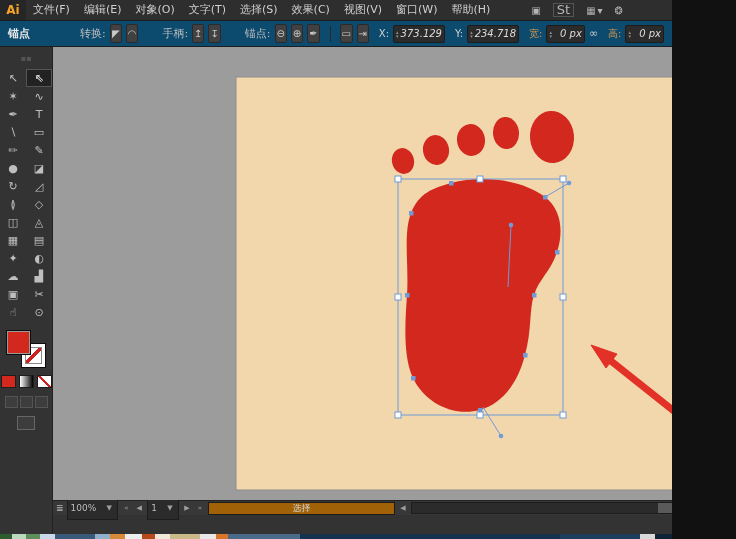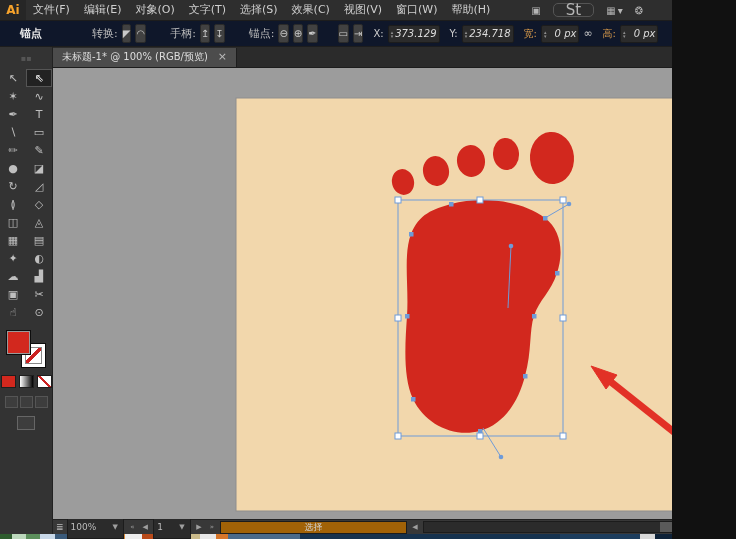--- a/index.html
+++ b/index.html
@@ -3,23 +3,23 @@
 <meta charset="utf-8">
 <style>
   html,body{margin:0;padding:0;background:#111;}
   .app{position:relative;width:672px;height:539px;background:#333;font-family:"DejaVu Sans","Liberation Sans",sans-serif;font-size:11px;color:#c8c8c8;overflow:hidden;user-select:none;}
   
   .menubar{height:20px;background:#2e2e2e;border-bottom:1px solid #1d1d1d;display:flex;align-items:center;}
   .logo{width:26px;height:20px;color:#f7a32b;font-weight:bold;font-size:12px;text-align:center;line-height:20px;background:#262626;}
   .mi{padding:0 7px;line-height:20px;font-size:11px;color:#cfcfcf;cursor:default;}
   .mb-right{display:flex;align-items:center;gap:12px;margin-left:34px;color:#b5b5b5;font-size:10px;}
   .mb-ic{display:flex;align-items:center;gap:2px;}
-  .st-btn{border:1px solid #555;padding:0 12px;border-radius:5px;line-height:12px;font-size:15px;}
-  
-  .controlbar{height:25px;background:#0f172a;border-bottom:1px solid #1d1d1d;display:flex;align-items:center;padding:0 20px;gap:4px;white-space:nowrap;}
+  .st-btn{border:1px solid #555;padding:0 3px;border-radius:0;line-height:12px;font-size:13px;}
+  
+  .controlbar{height:25px;background:#0c4a6e;border-bottom:1px solid #1d1d1d;display:flex;align-items:center;padding:0 8px;gap:4px;white-space:nowrap;}
   .cb-title{font-weight:bold;color:#e8e8e8;margin-right:26px;}
   .cb-lbl{color:#bdbdbd;margin-left:20px;}
   .cb-btn{width:17px;height:17px;border:1px solid #2a2a2a;background:#414141;color:#c9c9c9;display:inline-flex;align-items:center;justify-content:center;font-size:10px;border-radius:2px;}
   .cb-sep{width:1px;height:16px;background:#2a2a2a;margin:0 6px;}
   .field{display:inline-flex;align-items:center;background:#2b2b2b;border:1px solid #1c1c1c;height:16px;border-radius:2px;padding:0 2px;gap:2px;font-style:italic;}
   .spin{display:flex;flex-direction:column;font-size:5px;line-height:4px;color:#8f8f8f;}
   .fval{font-size:10px;color:#dcdcdc;min-width:40px;text-align:right;}
   .fval.small{min-width:28px;}
   .flbl{color:#d89a4a;font-size:10px;margin-left:6px;}
   .xy{color:#cfcfcf;font-size:10px;margin-left:6px;}
@@ -42,21 +42,21 @@
   .screen-btn{margin-top:8px;width:16px;height:12px;border:1px solid #666;background:#3d3d3d;}
   
   .doc{display:flex;flex-direction:column;width:681px;}
   .tabbar{height:20px;background:#2b2b2b;display:flex;align-items:flex-end;border-bottom:1px solid #1d1d1d;}
   .tab{height:19px;background:#4c4c4c;color:#ddd;display:flex;align-items:center;gap:10px;padding:0 9px;font-size:10px;border-right:1px solid #1d1d1d;}
   .tab-close{color:#bbb;font-size:11px;line-height:10px;}
   .canvas{position:relative;width:681px;height:453px;background:#9c9c9c;overflow:hidden;}
   .canvas svg{position:absolute;left:0;top:0;}
   
   .statusbar{height:14px;background:#383838;border-top:1px solid #222;display:flex;align-items:center;font-size:9px;gap:3px;padding:0 3px;color:#bbb;}
-  .sb-box{display:flex;align-items:center;background:#2b2b2b;border:1px solid #1c1c1c;height:11px;padding:5px 3px;gap:14px;}
+  .sb-box{display:flex;align-items:center;background:#2b2b2b;border:1px solid #1c1c1c;height:11px;padding:5px 3px;gap:8px;}
   .sb-btn{width:10px;text-align:center;color:#9f9f9f;font-size:7px;}
   .sb-status{flex:0 0 185px;height:11px;background:#a16207;border:1px solid #1c1c1c;display:flex;align-items:center;justify-content:center;color:#cfcfcf;}
   .sb-track{flex:1;height:10px;background:#2b2b2b;border:1px solid #1c1c1c;position:relative;}
   .sb-thumb{position:absolute;left:82%;top:0;width:24px;height:100%;background:#5a5a5a;}
   .sb-corner{width:13px;height:12px;background:#4a4a4a;border:1px solid #222;}
   
   .taskbar{height:7px;background:linear-gradient(90deg,
     #2e5c2e 0 12px,#bcd8bc 12px 26px,#5c8f5c 26px 40px,#c8d8e8 40px 55px,
     #3a5a7a 55px 95px,#8fb0c8 95px 110px,#d78a3a 110px 125px,#eee 125px 142px,
     #b84a1a 142px 155px,#f0e8d8 155px 170px,#caba8a 170px 200px,#e8e8e8 200px 216px,
@@ -185,26 +185,20 @@
       </div>
       <div class="dmode">
         <div class="dm"></div>
         <div class="dm"></div>
         <div class="dm"></div>
       </div>
       <div class="screen-btn"></div>
     </div>
 
     <div class="doc">
-      <div class="tabbar">
-        <div class="tab">
-          <span>未标题-1* @ 100% (RGB/预览)</span>
-          <span class="tab-close">×</span>
-        </div>
-      </div>
 
       <div class="canvas">
         <svg width="681" height="453" viewBox="0 0 681 453" xmlns="http://www.w3.org/2000/svg">
 
           <rect x="183" y="30" width="500" height="413" stroke="#8d8d8d" stroke-width="1" fill="#f2d7ac"></rect>
 
           <g fill="#d2281e">
             <ellipse cx="350" cy="114" rx="11" ry="13" transform="rotate(-14 350 114)"></ellipse>
             <ellipse cx="383" cy="103" rx="13" ry="15" transform="rotate(-10 383 103)"></ellipse>
             <ellipse cx="418" cy="93" rx="14" ry="16" transform="rotate(-8 418 93)"></ellipse>

